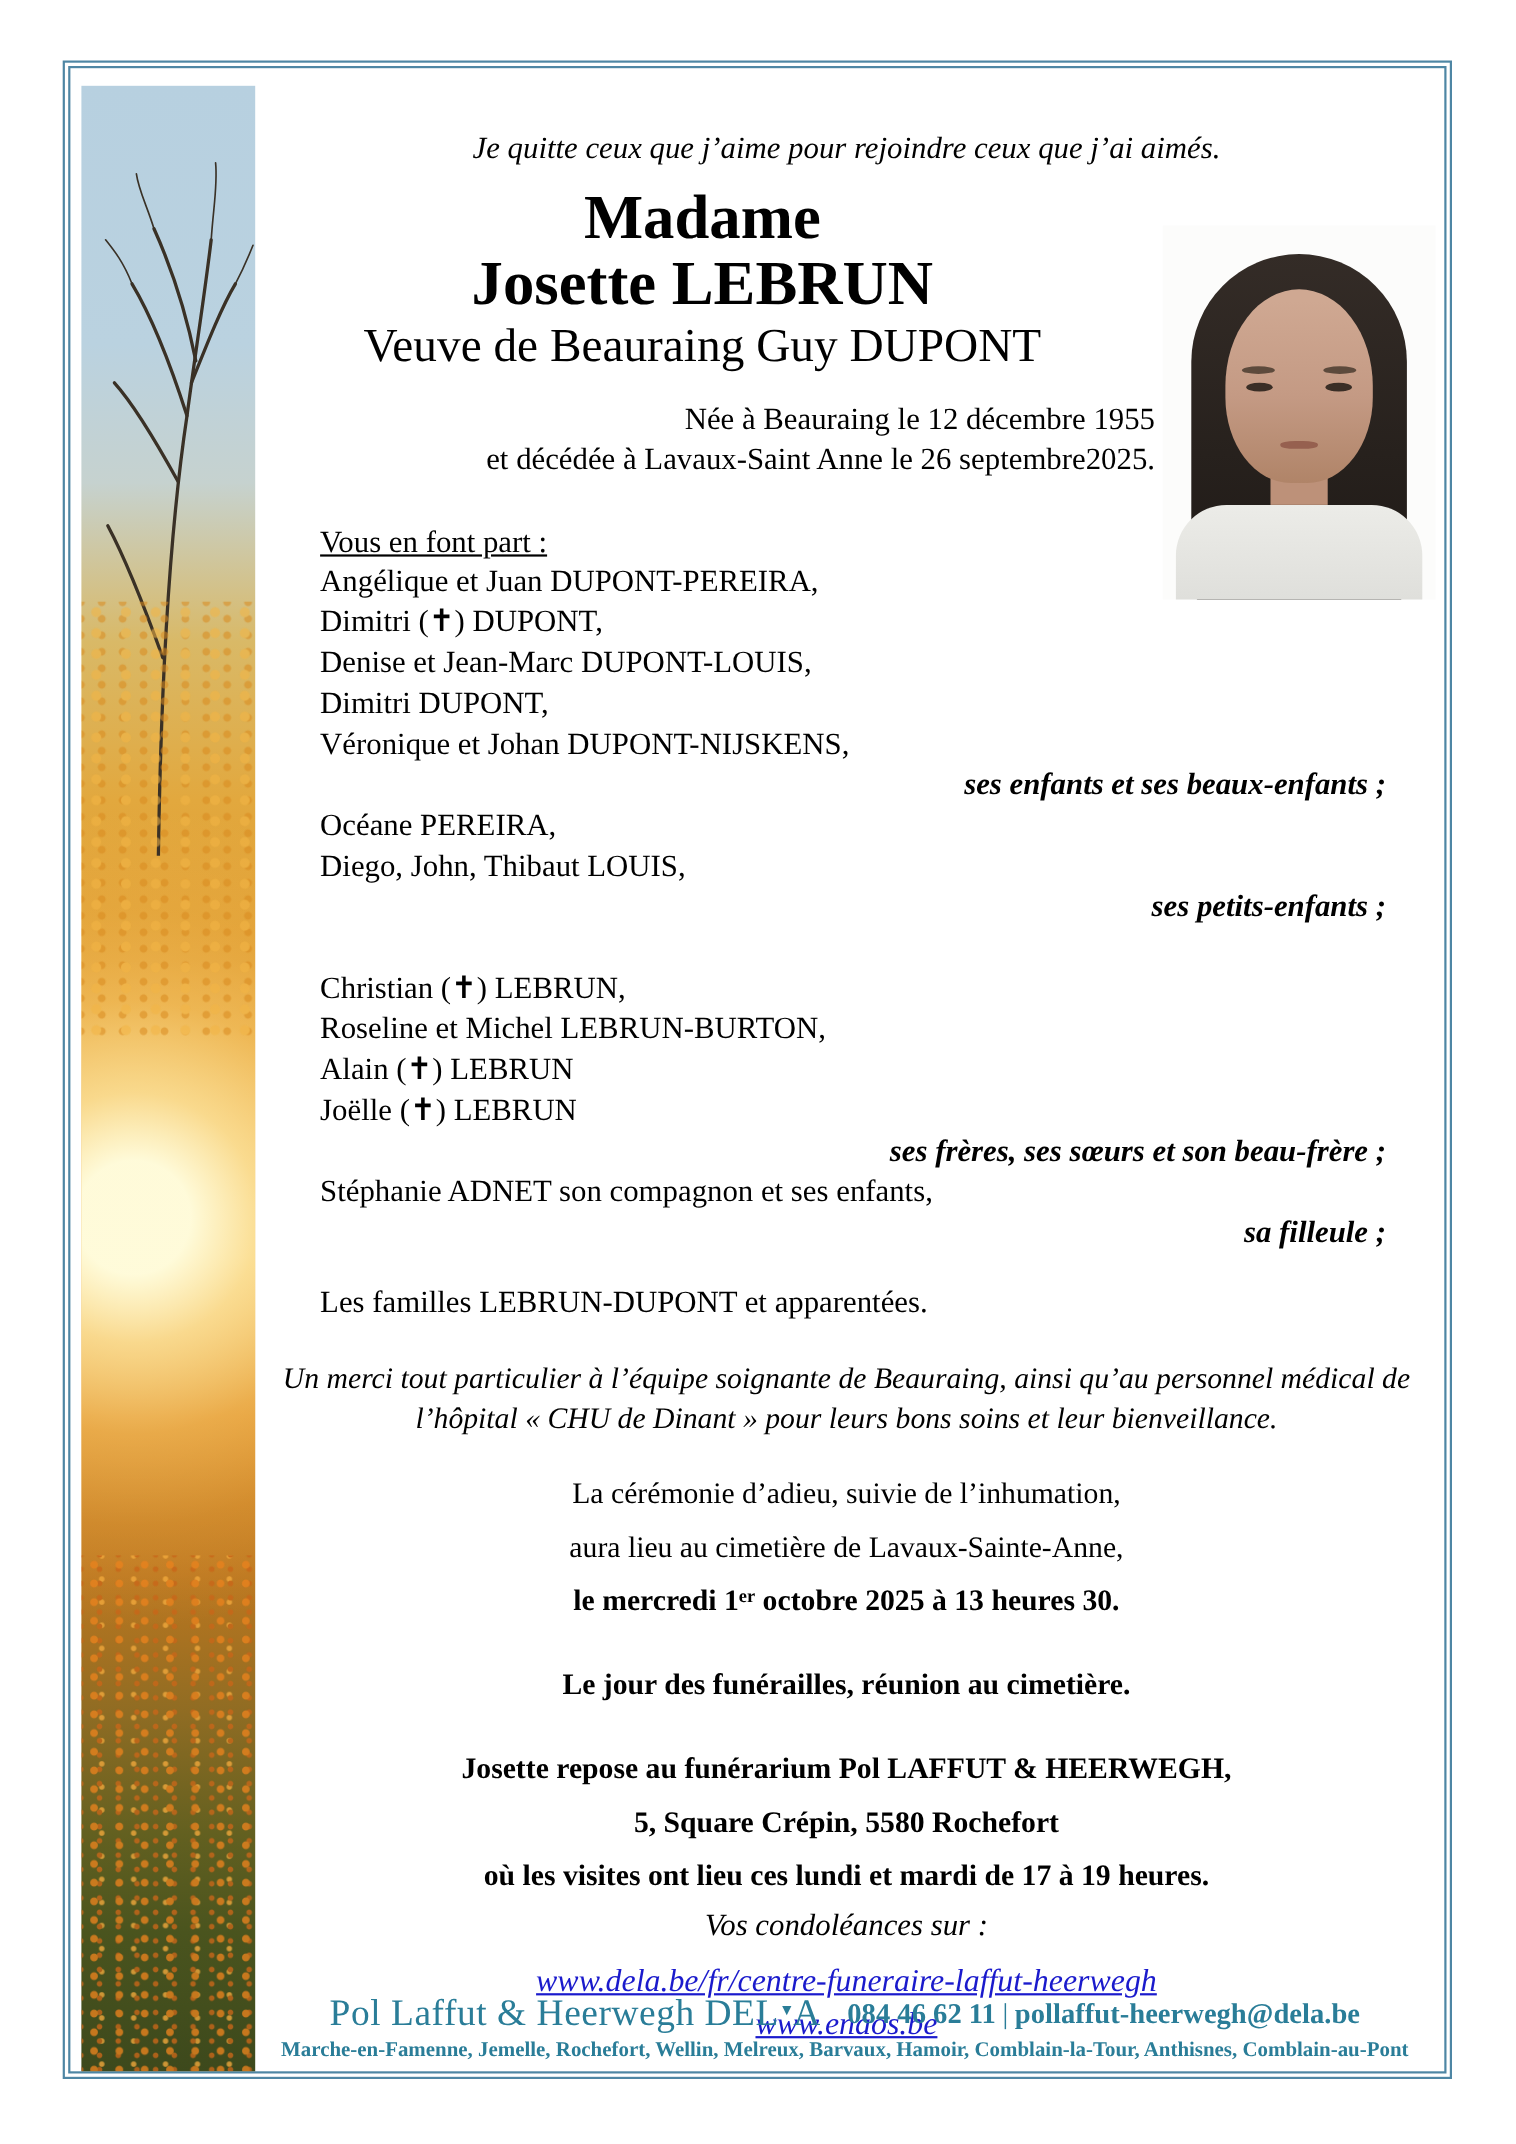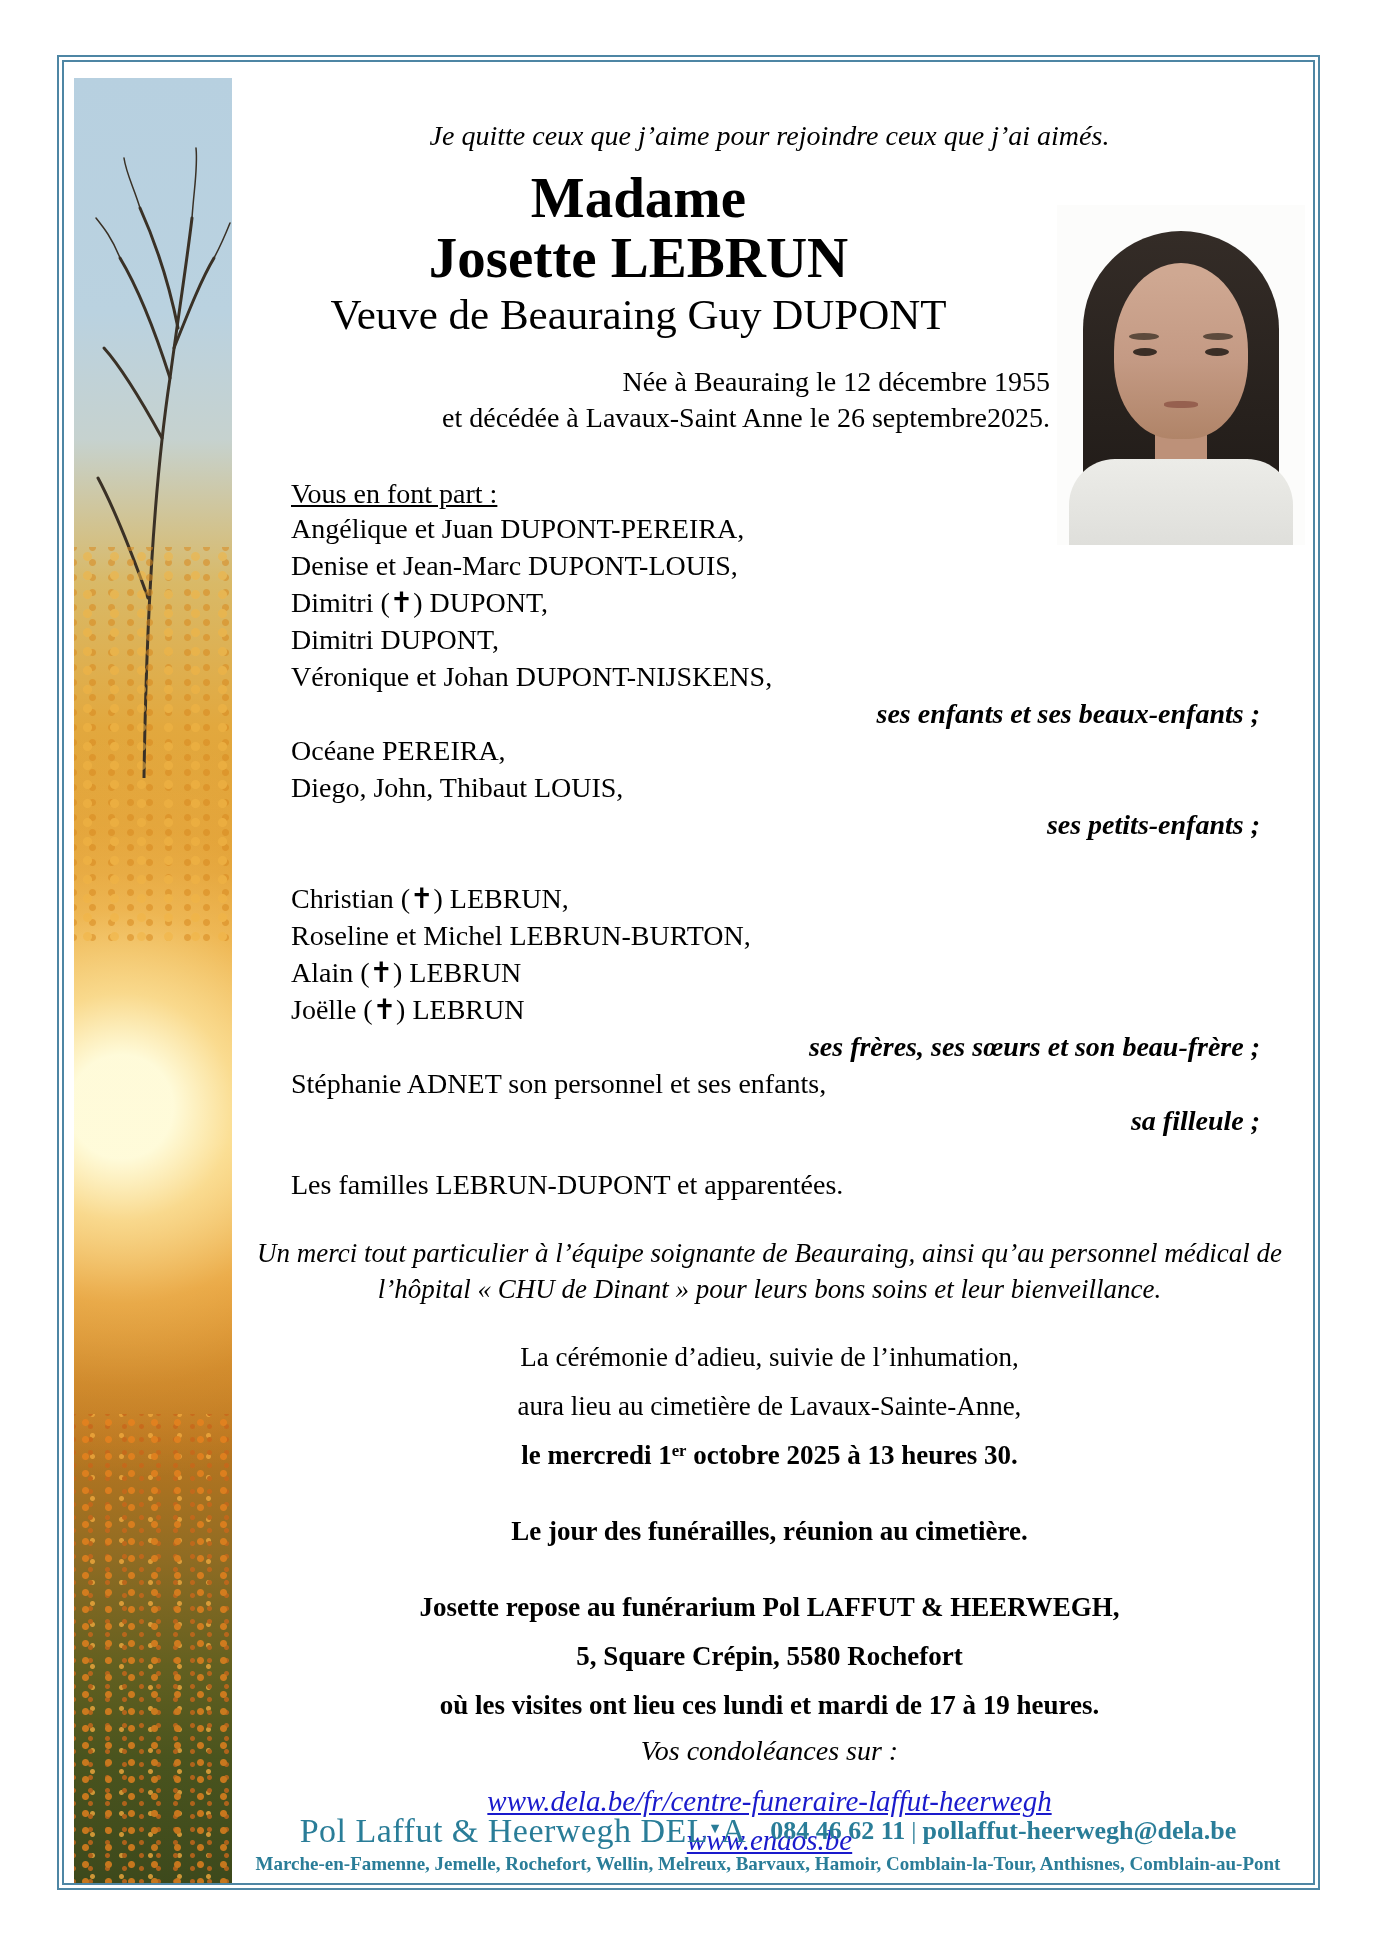--- a/index.html
+++ b/index.html
@@ -132,43 +132,43 @@
 
     <div class="life">
       <div>Née à Beauraing le 12 décembre 1955</div>
       <div>et décédée à Lavaux-Saint Anne le 26 septembre2025.</div>
     </div>
 
     <div class="intro">Vous en font part :</div>
 
     <div class="name-list g1">
       <div>Angélique et Juan DUPONT-PEREIRA,</div>
+      <div>Dimitri (✝) DUPONT,</div>
       <div>Denise et Jean-Marc DUPONT-LOUIS,</div>
-      <div>Dimitri (✝) DUPONT,</div>
       <div>Dimitri DUPONT,</div>
       <div>Véronique et Johan DUPONT-NIJSKENS,</div>
     </div>
     <div class="role">ses enfants et ses beaux-enfants ;</div>
 
     <div class="name-list">
       <div>Océane PEREIRA,</div>
       <div>Diego, John, Thibaut LOUIS,</div>
     </div>
     <div class="role">ses petits-enfants ;</div>
 
     <div class="name-list g3">
       <div>Christian (✝) LEBRUN,</div>
       <div>Roseline et Michel LEBRUN-BURTON,</div>
       <div>Alain (✝) LEBRUN</div>
       <div>Joëlle (✝) LEBRUN</div>
     </div>
     <div class="role">ses frères, ses sœurs et son beau-frère ;</div>
 
     <div class="name-list g4">
-      <div>Stéphanie ADNET son personnel et ses enfants,</div>
+      <div>Stéphanie ADNET son compagnon et ses enfants,</div>
     </div>
     <div class="role">sa filleule ;</div>
 
     <div class="families">Les familles LEBRUN-DUPONT et apparentées.</div>
 
     <div class="thanks">
       <div>Un merci tout particulier à l’équipe soignante de Beauraing, ainsi qu’au personnel médical  de</div>
       <div>l’hôpital « CHU de Dinant » pour leurs bons soins et leur bienveillance.</div>
     </div>
 

